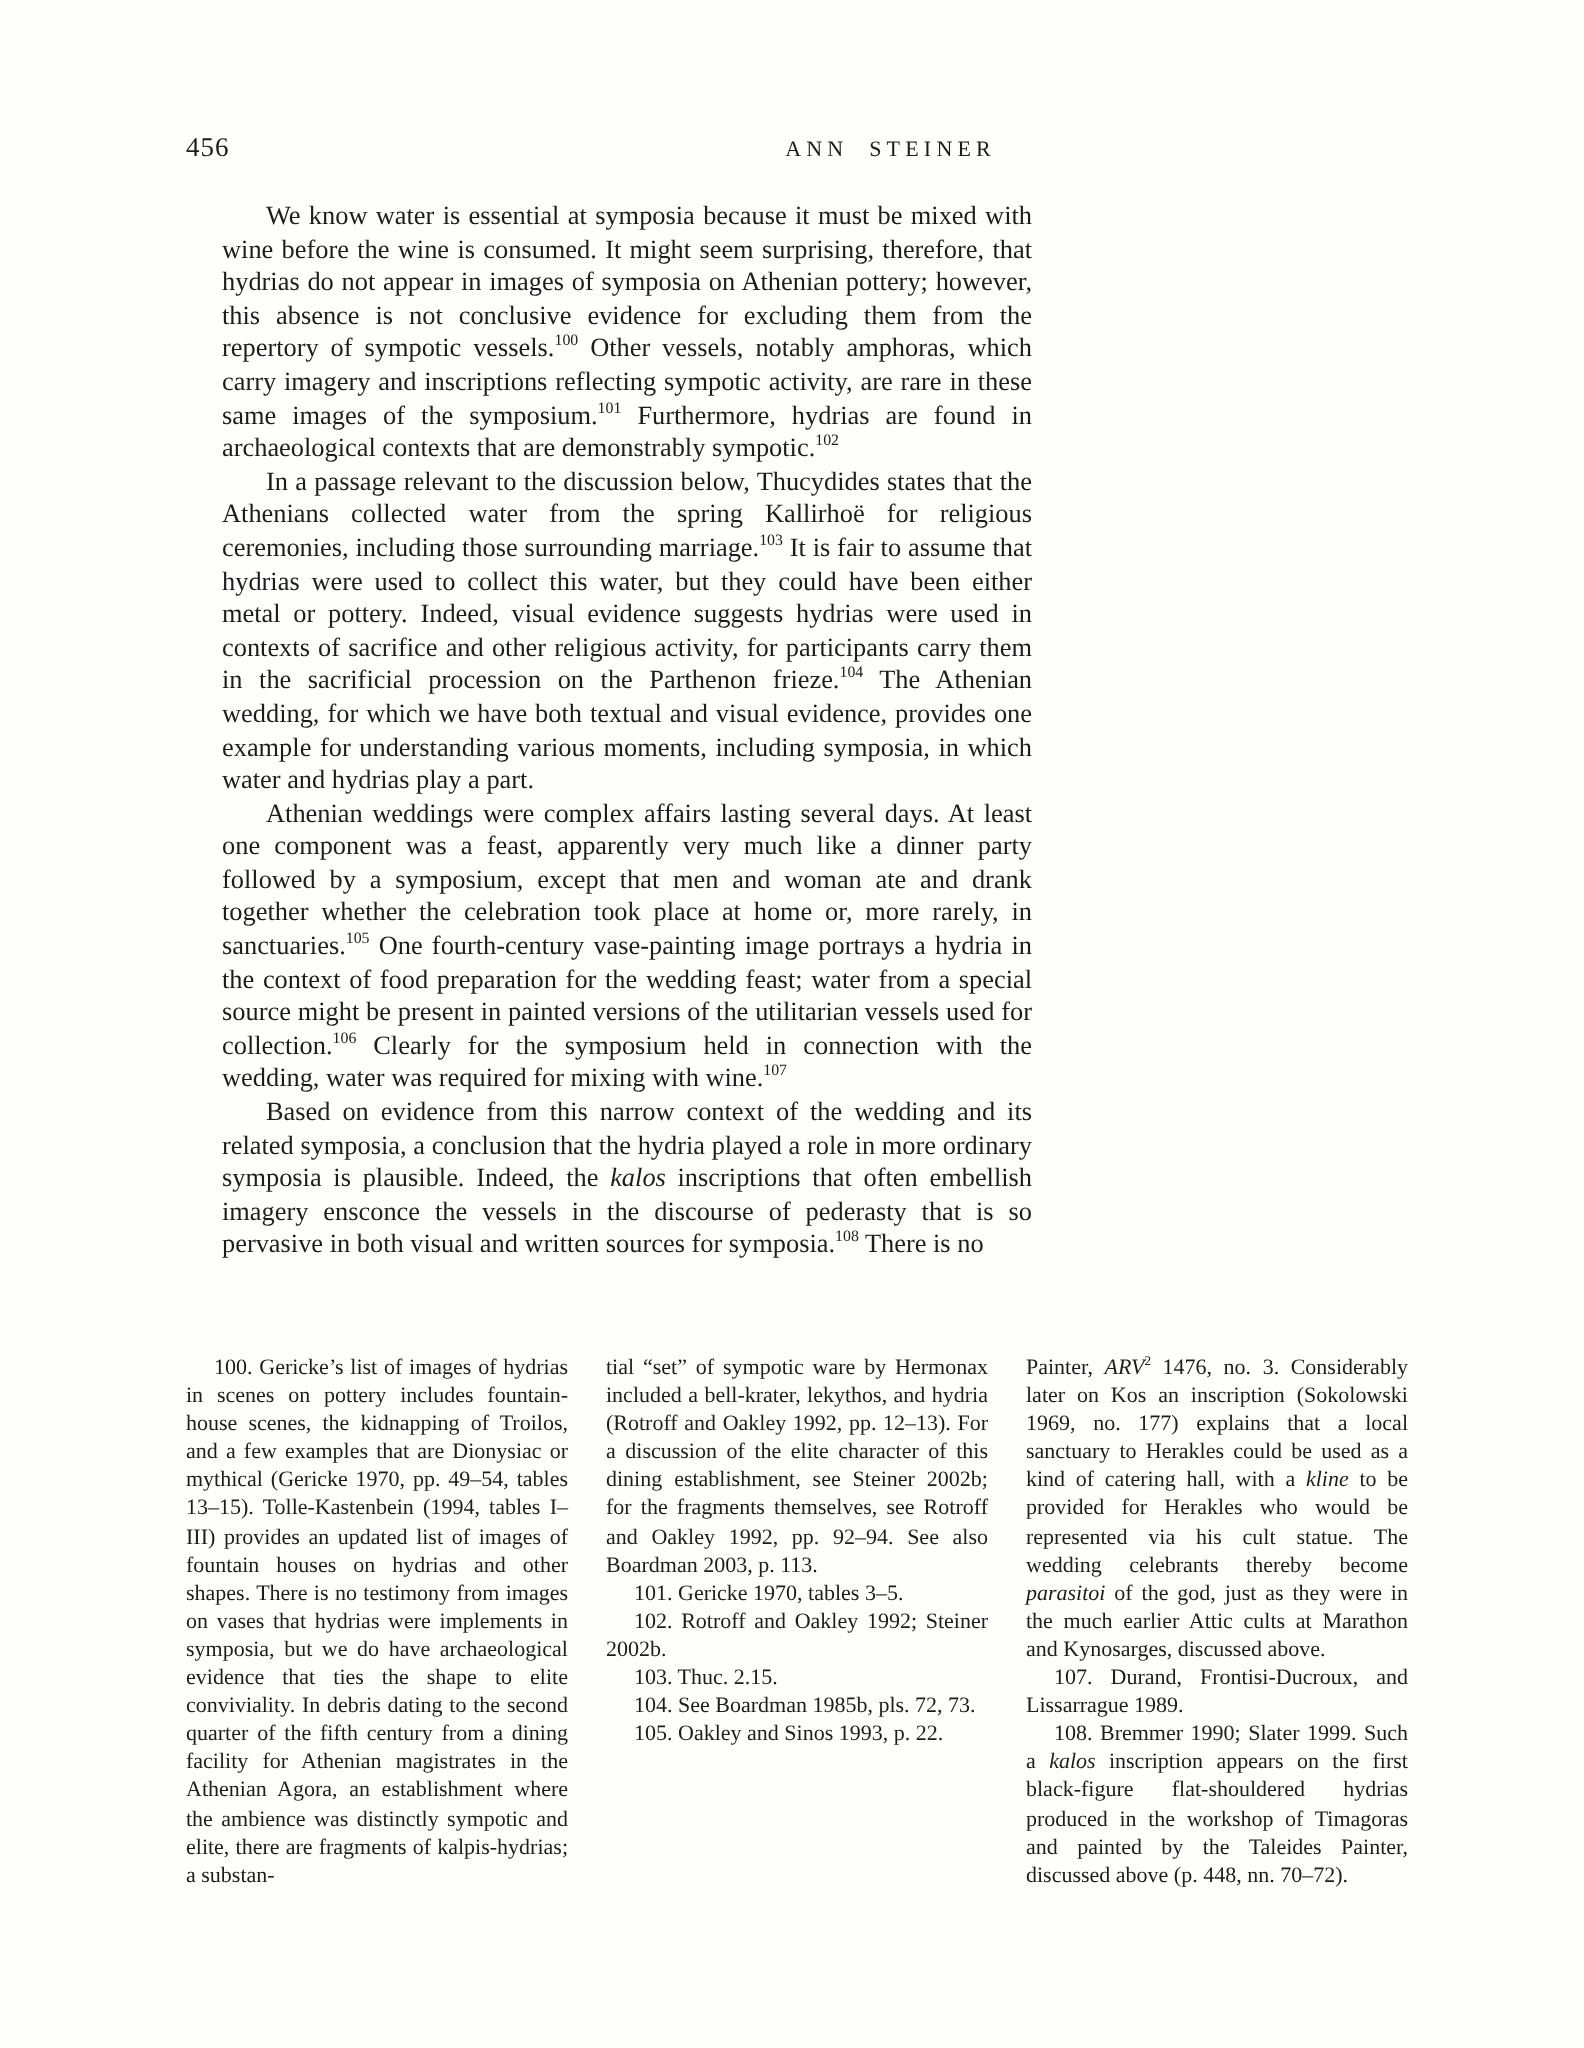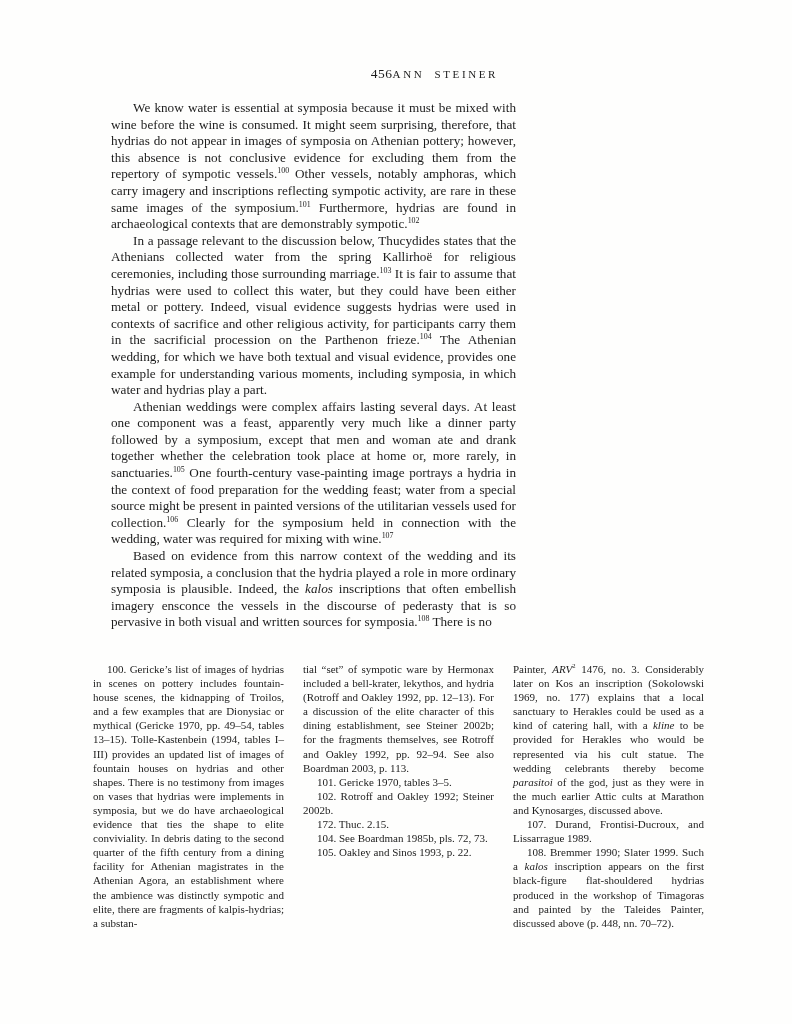--- a/index.html
+++ b/index.html
@@ -15,21 +15,21 @@
     color: #1c1c1c;
     font-family: "Liberation Serif", serif;
     overflow: hidden;
   }
   .page-header {
     position: absolute;
     left: 93px;
     top: 66px;
     width: 405px;
     display: flex;
-    justify-content: flex-end;
+    justify-content: space-between;
     align-items: baseline;
   }
   .page-number {
     font-size: 13.5px;
     letter-spacing: 0.5px;
   }
   .running-head {
     font-size: 11px;
     letter-spacing: 2.6px;
     word-spacing: 5px;
@@ -63,20 +63,21 @@
     top: 662px;
     width: 612px;
     display: flex;
     gap: 19px;
   }
   .fn-col {
     width: 191px;
     font-size: 11px;
     line-height: 14.1px;
     text-align: justify;
+    margin-top: 15px;
   }
   .fn-block {
     margin: 0;
   }
   .fn-block.indent {
     text-indent: 14px;
   }
 </style>
 </head>
 <body>
@@ -96,21 +97,21 @@
   </div>
 
   <div class="footnotes">
     <div class="fn-col">
         <p class="fn-block indent"><span>100. Gericke’s list of images of hydrias in scenes on pottery includes fountain-house scenes, the kidnapping of Troilos, and a few examples that are Dionysiac or mythical (Gericke 1970, pp. 49–54, tables 13–15). Tolle-Kastenbein (1994, tables I–III) provides an updated list of images of fountain houses on hydrias and other shapes. There is no testimony from images on vases that hydrias were implements in symposia, but we do have archaeological evidence that ties the shape to elite conviviality. In debris dating to the second quarter of the fifth century from a dining facility for Athenian magistrates in the Athenian Agora, an establishment where the ambience was distinctly sympotic and elite, there are fragments of kalpis-hydrias; a substan-</span></p>
       </div>
     <div class="fn-col">
         <p class="fn-block"><span>tial “set” of sympotic ware by Hermonax included a bell-krater, lekythos, and hydria (Rotroff and Oakley 1992, pp. 12–13). For a discussion of the elite character of this dining establishment, see Steiner 2002b; for the fragments themselves, see Rotroff and Oakley 1992, pp. 92–94. See also Boardman 2003, p. 113.</span></p>
         <p class="fn-block indent"><span>101. Gericke 1970, tables 3–5.</span></p>
         <p class="fn-block indent"><span>102. Rotroff and Oakley 1992; Steiner 2002b.</span></p>
-        <p class="fn-block indent"><span>172. Thuc. 2.15.</span></p>
+        <p class="fn-block indent"><span>103. Thuc. 2.15.</span></p>
         <p class="fn-block indent"><span>104. See Boardman 1985b, pls. 72, 73.</span></p>
         <p class="fn-block indent"><span>105. Oakley and Sinos 1993, p. 22.</span></p>
       </div>
     <div class="fn-col">
         <p class="fn-block"><span>Painter, </span><span class="it">ARV</span><sup>2</sup><span> 1476, no. 3. Considerably later on Kos an inscription (Sokolowski 1969, no. 177) explains that a local sanctuary to Herakles could be used as a kind of catering hall, with a </span><span class="it">kline</span><span> to be provided for Herakles who would be represented via his cult statue. The wedding celebrants thereby become </span><span class="it">parasitoi</span><span> of the god, just as they were in the much earlier Attic cults at Marathon and Kynosarges, discussed above.</span></p>
         <p class="fn-block indent"><span>107. Durand, Frontisi-Ducroux, and Lissarrague 1989.</span></p>
         <p class="fn-block indent"><span>108. Bremmer 1990; Slater 1999. Such a </span><span class="it">kalos</span><span> inscription appears on the first black-figure flat-shouldered hydrias produced in the workshop of Timagoras and painted by the Taleides Painter, discussed above (p. 448, nn. 70–72).</span></p>
       </div>
   </div>
 

